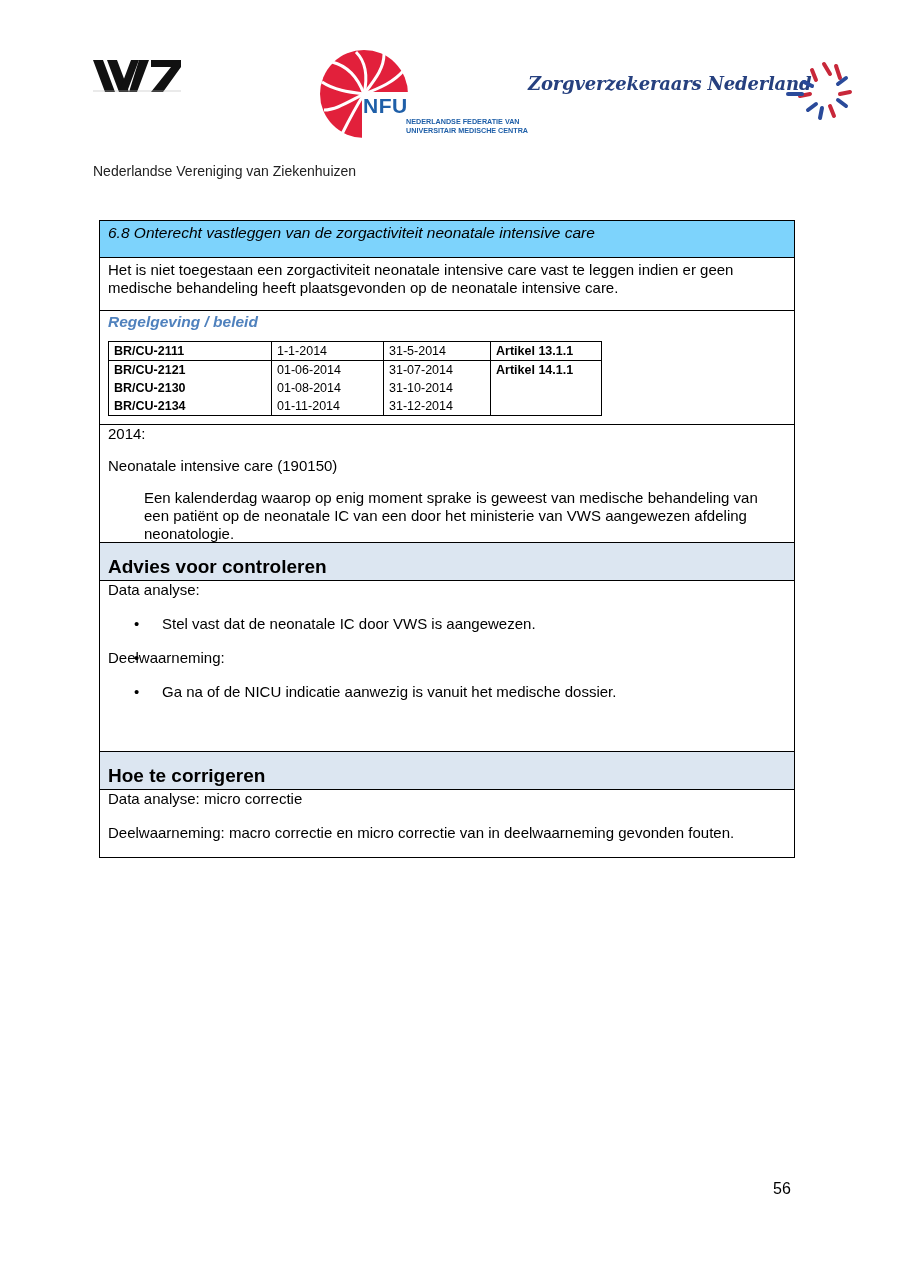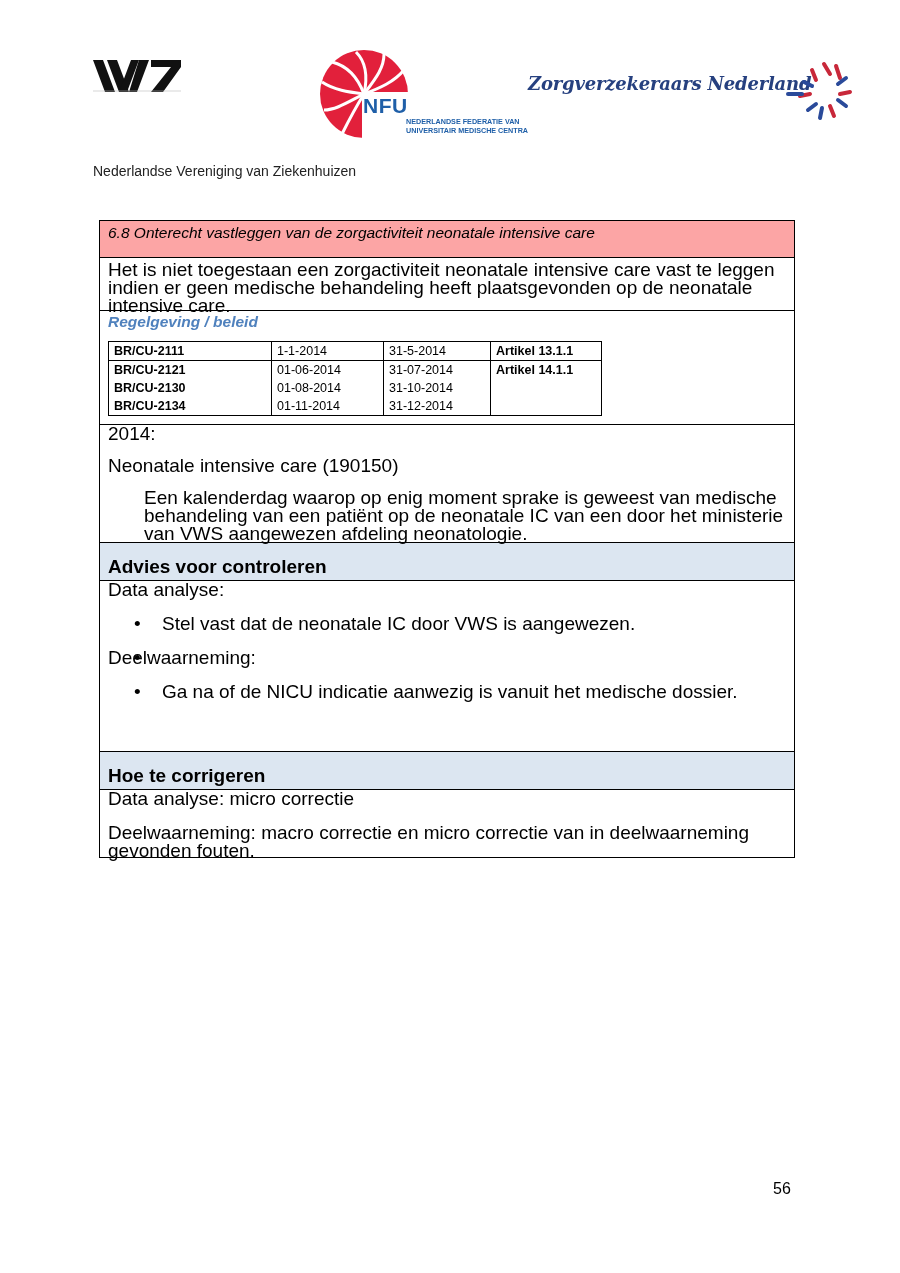--- a/index.html
+++ b/index.html
@@ -16,24 +16,24 @@
   .logo-nfu .l1 { position:absolute; left:88px; top:69px; font-size:7.2px; font-weight:bold; color:#1f5fa8; white-space:nowrap; }
   .logo-nfu .l2 { position:absolute; left:88px; top:78px; font-size:7.2px; font-weight:bold; color:#1f5fa8; white-space:nowrap; }
   .logo-zn { position:absolute; left:528px; top:56px; }
   .logo-zn .name { position:absolute; left:0; top:17px; font-family:"DejaVu Serif", serif; font-style:italic; font-weight:bold; font-size:18px; color:#26407f; white-space:nowrap; letter-spacing:-0.2px; }
   .logo-zn .mark { position:absolute; left:256px; top:0; width:80px; height:70px; }
 
   
   .box { position:absolute; left:99px; top:220px; width:696px; border:1.5px solid #000; box-sizing:border-box; }
   .row { border-bottom:1.5px solid #000; box-sizing:border-box; padding:0 8px; }
   .row:last-child { border-bottom:none; }
-  .hdr { background:#fca5a5; }
+  .hdr { background:#7dd3fc; }
   .hdr2 { background:#dce6f1; }
   .title { font-style:italic; font-size:15.5px; height:37px; padding-top:3px; }
-  .body-text { font-size:19px; line-height:18px; }
+  .body-text { font-size:15px; line-height:18px; }
   .sec-head { font-weight:bold; font-size:19px; height:38px; padding-top:13px; }
   .sub-title { color:#4f81bd; font-weight:bold; font-style:italic; font-size:15.5px; padding-top:2px; }
   p { margin:0; }
 
   table.rules { border-collapse:collapse; margin-top:10px; margin-bottom:0; font-size:12.5px; }
   table.rules td { border:1.5px solid #000; padding:0 5px; vertical-align:top; line-height:18px; }
   table.rules td.b { font-weight:bold; }
 
   ul.bul { margin:0; padding-left:54px; list-style:none; }
   ul.bul li { position:relative; line-height:18px; }

